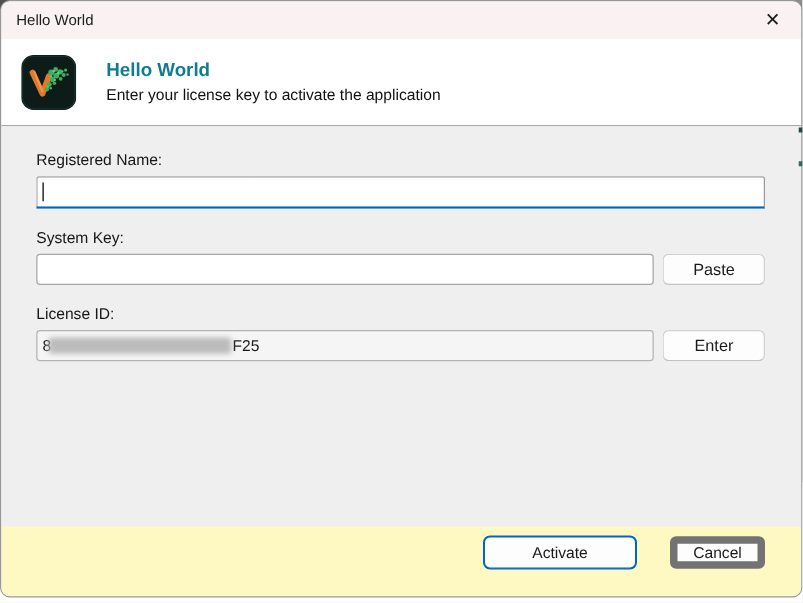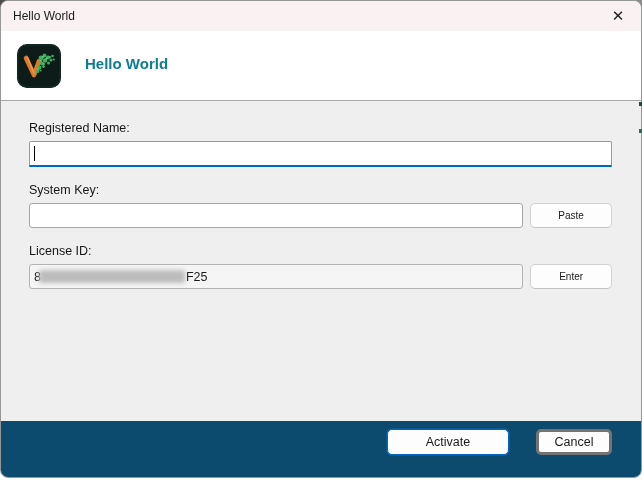--- a/index.html
+++ b/index.html
@@ -155,38 +155,38 @@
     margin: 0 1px 0 -2px;
   }
   .side-btn {
     width: 82px; height: 25px;
     margin-left: 7px;
     background: #fdfdfd;
     border: 1px solid #d1d1d1;
     border-bottom-color: #c3c3c3;
     border-radius: 5px;
     font-family: "Liberation Sans", sans-serif;
-    font-size: 10px;
+    font-size: 13px;
     color: #1a1a1a;
     cursor: pointer;
   }
   .spacer-16 { height: 16px; }
   
   .footer {
     flex: 0 0 56px;
-    background: #0c4a6e;
+    background: #fef9c3;
     display: flex;
     justify-content: flex-end;
     align-items: center;
     padding: 0 29px 14px 0;
   }
   .btn {
     height: 26px;
     background: #fdfdfd;
-    border: 3px solid #737373;
+    border: 6px solid #737373;
     border-radius: 5px;
     font-family: "Liberation Sans", sans-serif;
     font-size: 12.5px;
     color: #1a1a1a;
     cursor: pointer;
   }
   .btn-primary {
     width: 122px;
     border: 1px solid #0067c0;
     box-shadow: 0 0 0 0.6px #0067c0;
@@ -238,20 +238,21 @@
           <circle cx="26" cy="13" r="1.0"></circle>
           <circle cx="29.5" cy="14.5" r="1.1"></circle>
           <circle cx="24" cy="17" r="0.9"></circle>
           <circle cx="27" cy="20" r="0.9"></circle>
           <circle cx="21.5" cy="25.5" r="0.8"></circle>
           <circle cx="33" cy="13" r="0.9"></circle>
         </g>
       </svg>
       <div class="header-text">
         <div class="header-title">Hello World</div>
+        <div class="header-subtitle">Enter your license key to activate the application</div>
       </div>
     </div>
 
     <div class="body">
 
       <div class="field-label">Registered Name:</div>
       <div class="input-focused">
         <input type="text" value="" style="">
         <span class="caret"></span>
       </div>

